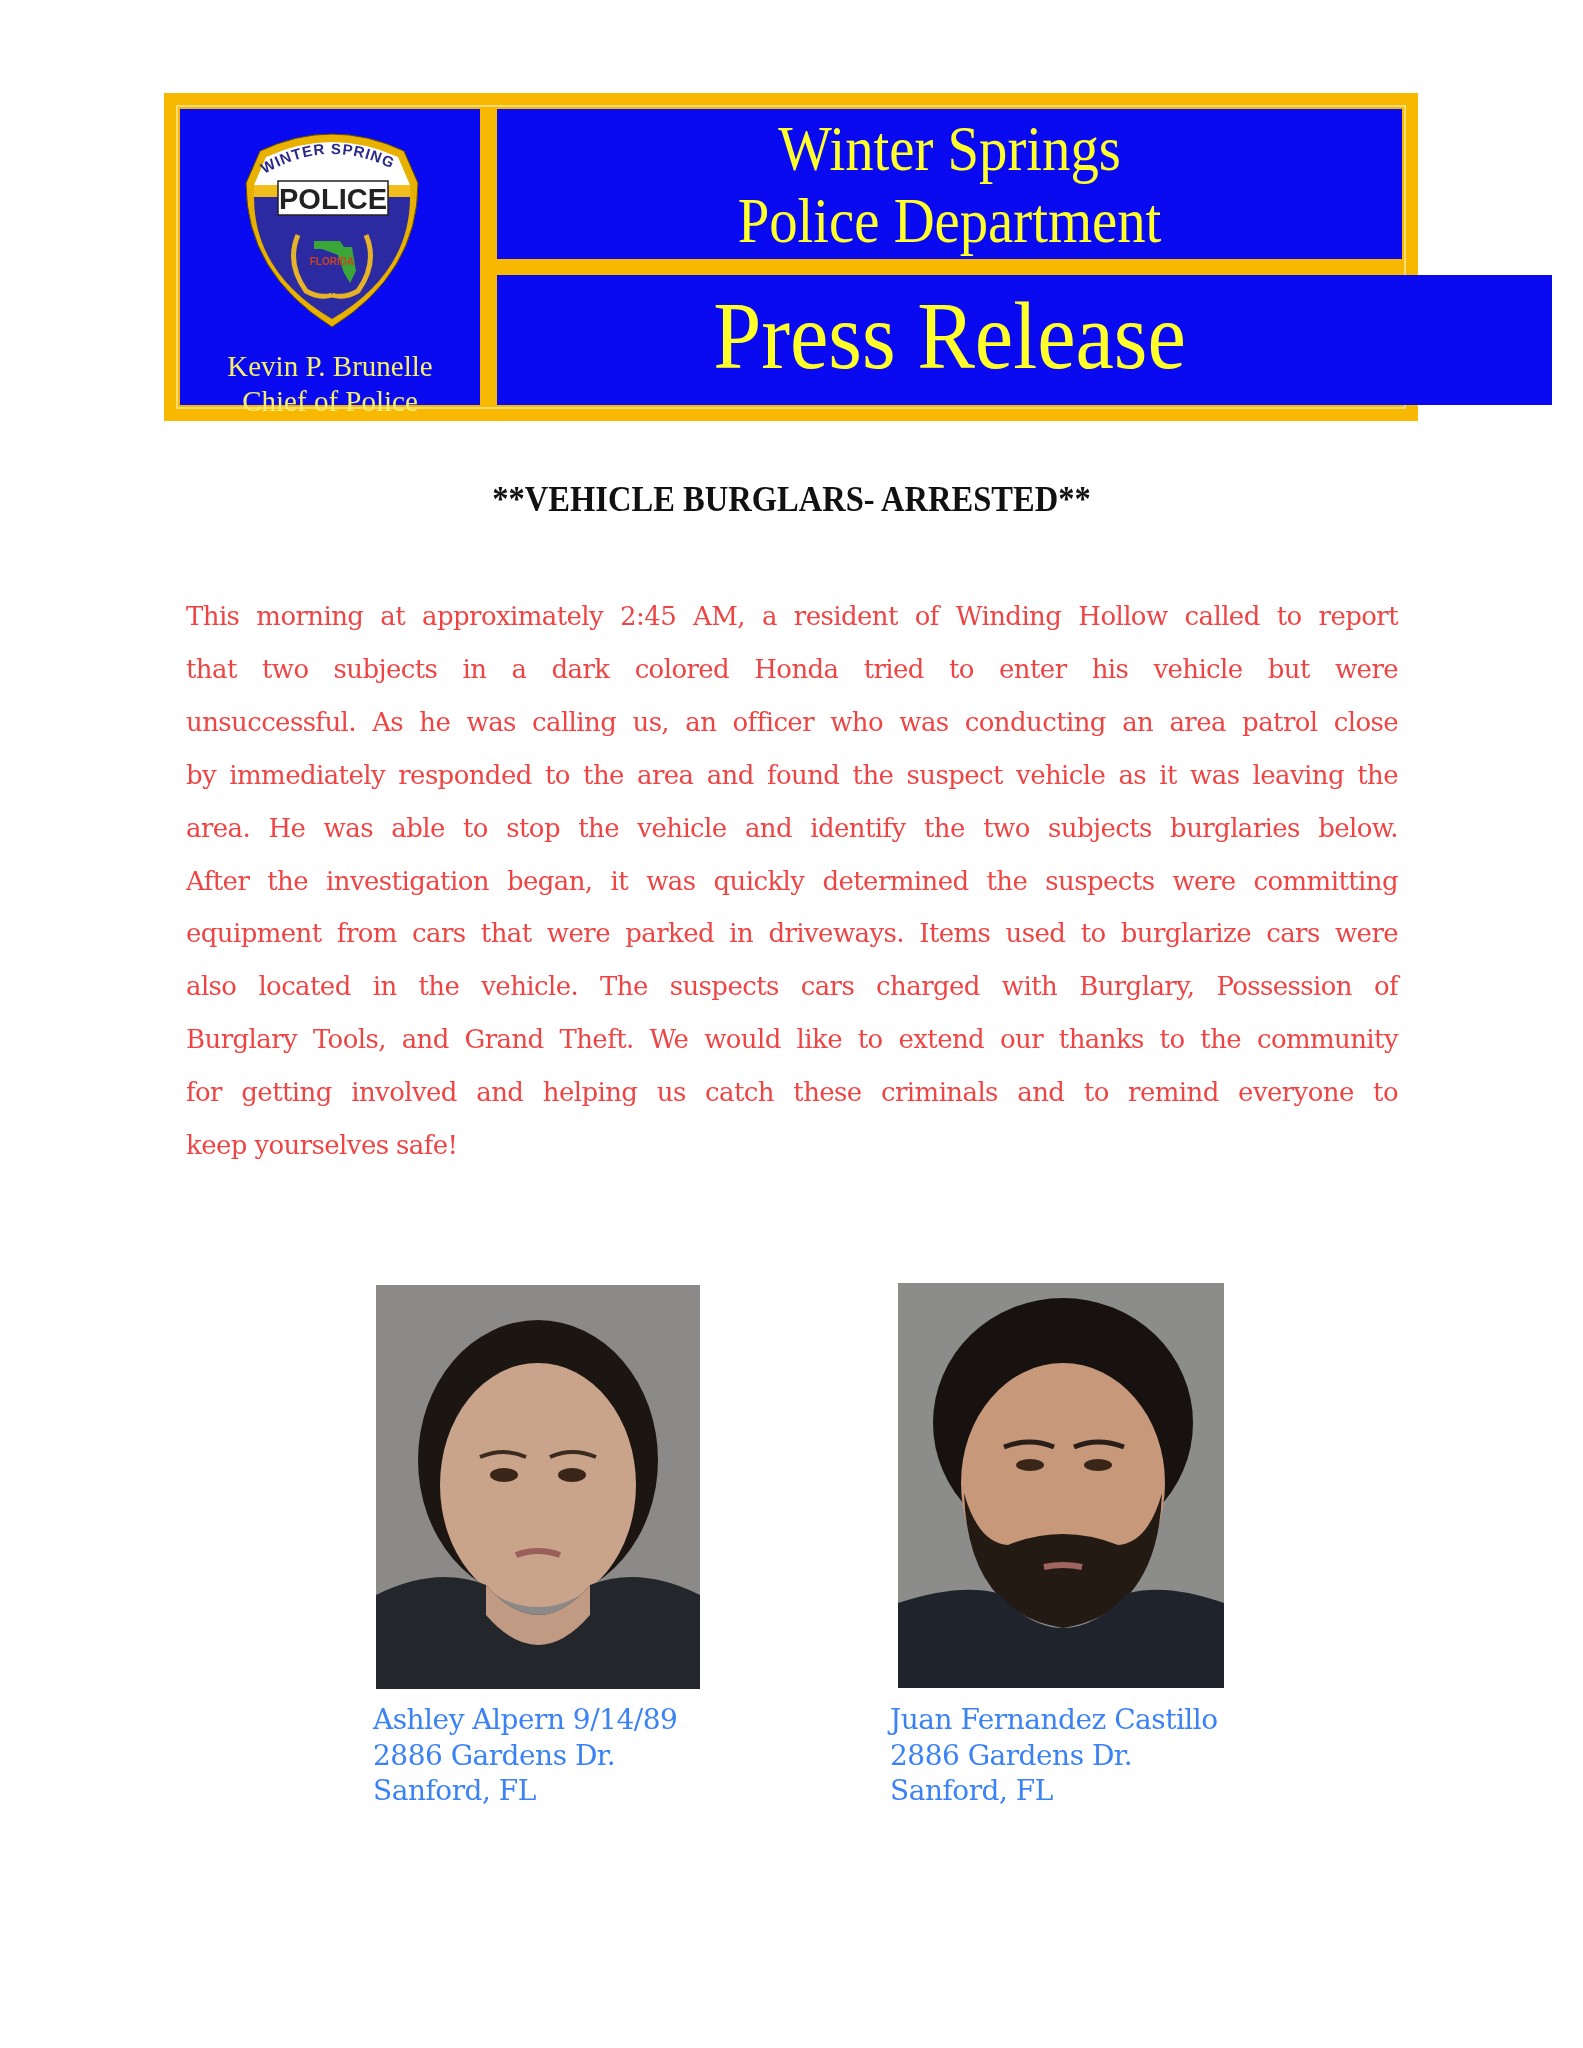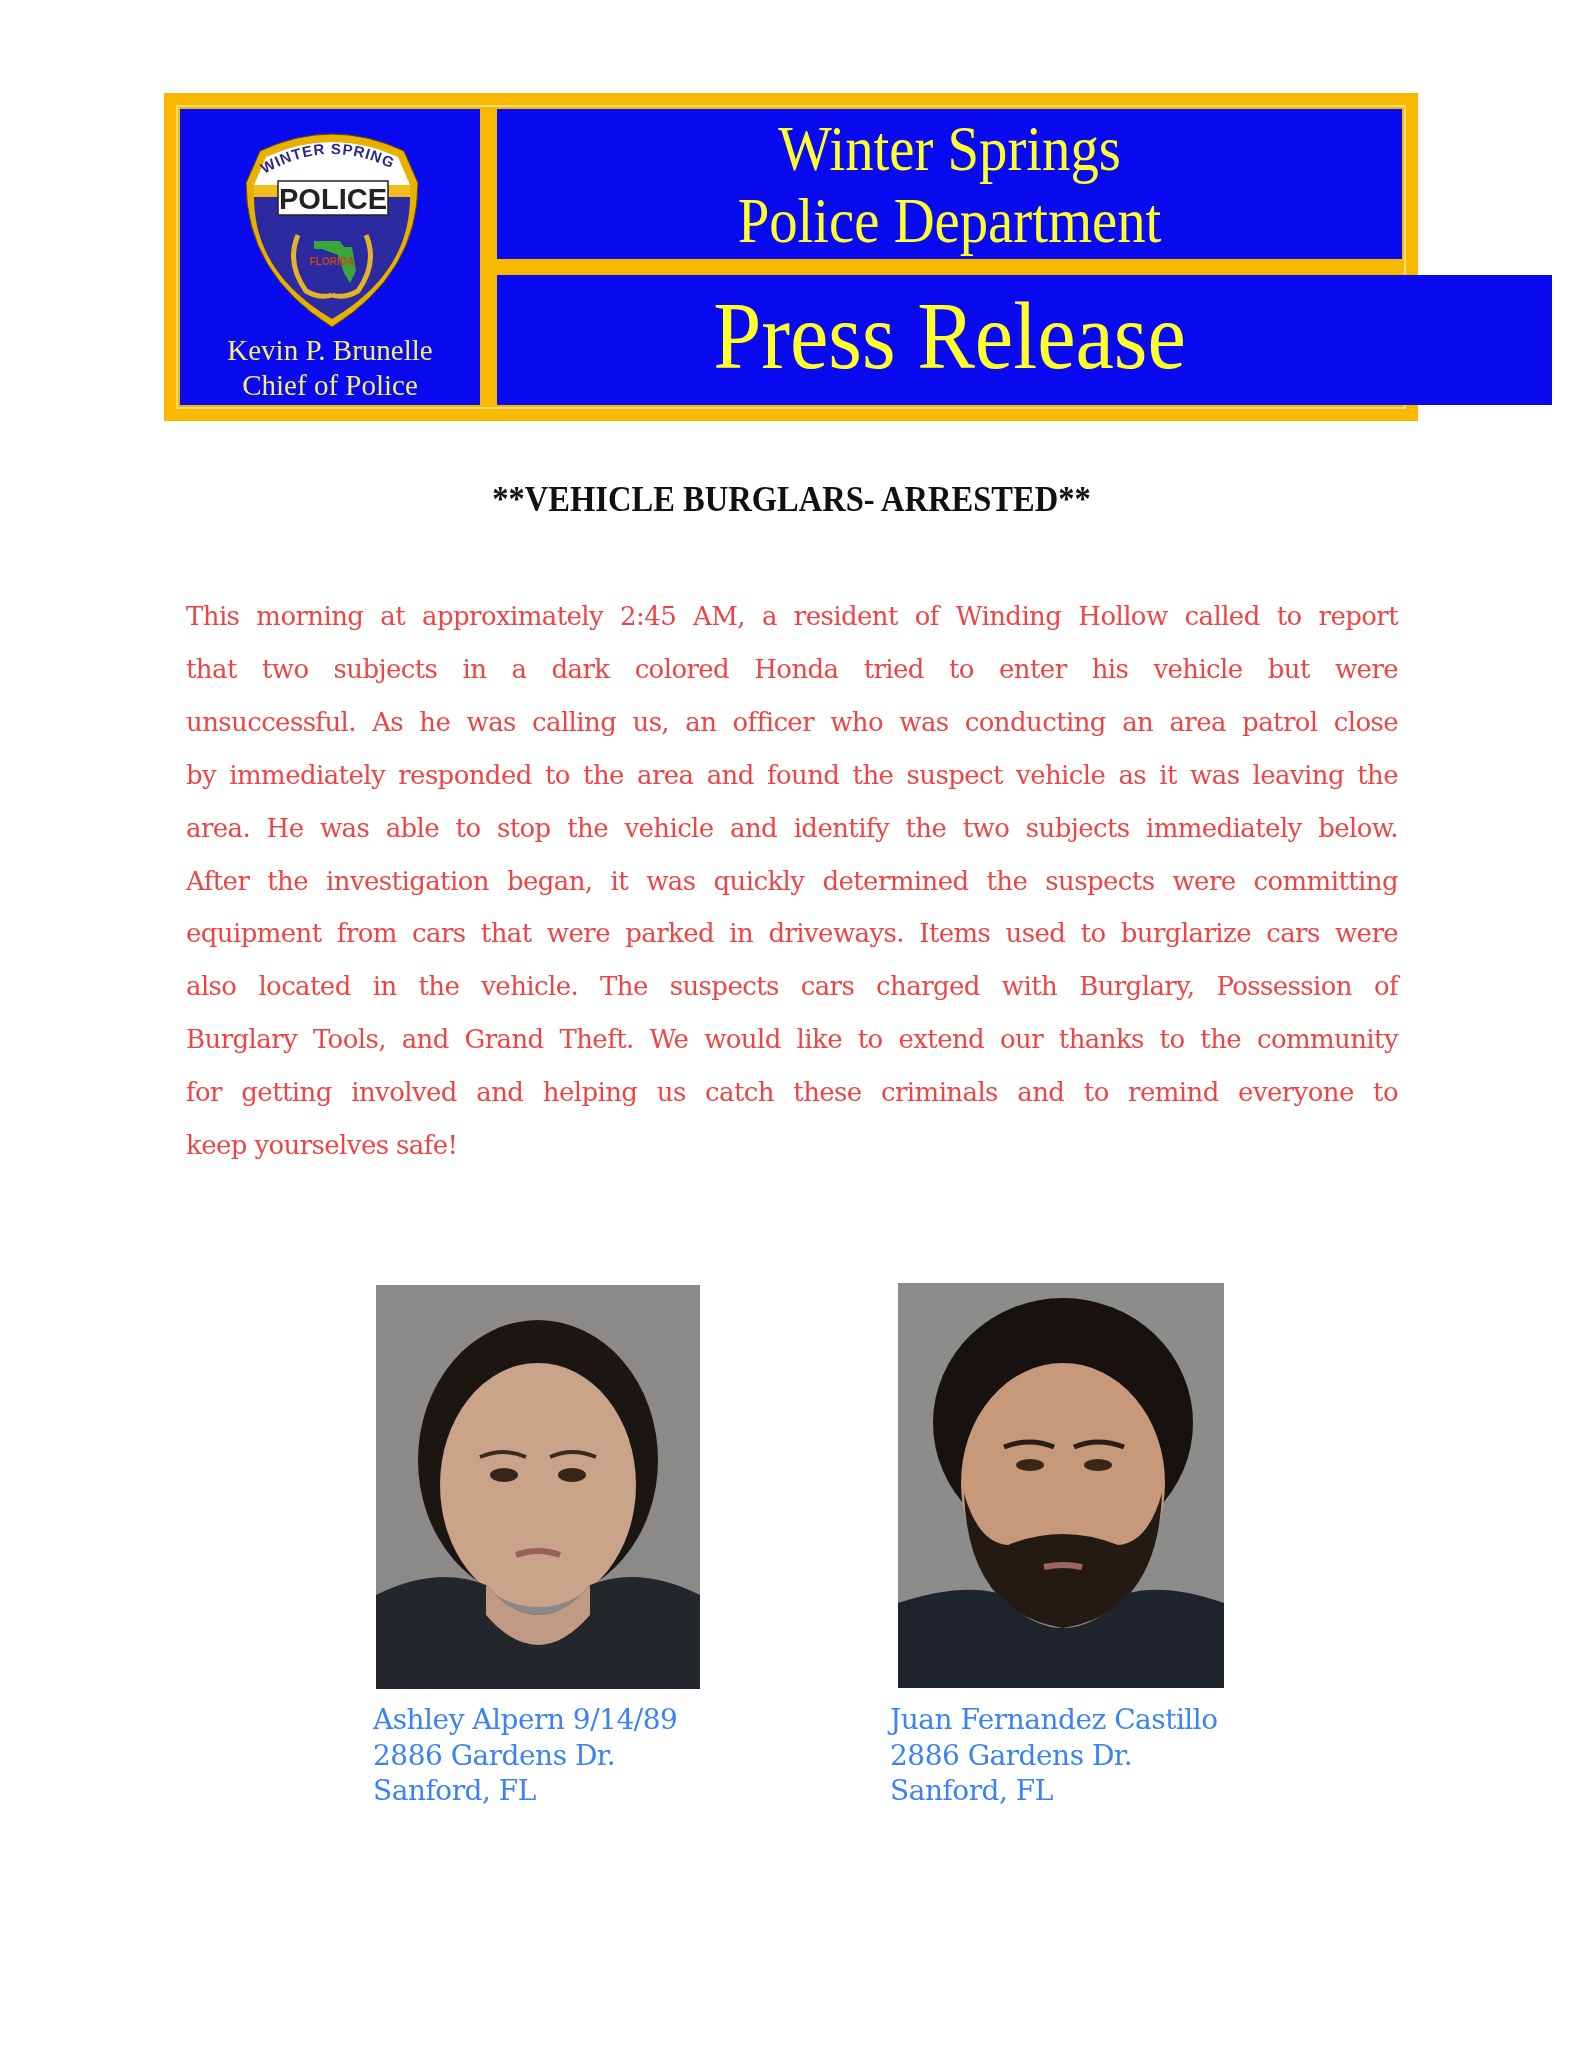--- a/index.html
+++ b/index.html
@@ -7,21 +7,21 @@
 
   
   .banner { position: absolute; left: 164px; top: 93px; width: 1254px; height: 328px; background: #f9b800; box-sizing: border-box; }
   .banner-inner-line { position: absolute; left: 12px; top: 12px; right: 12px; bottom: 12px; border: 2px solid #f7dd78; }
   .panel { position: absolute; background: #0a0af0; }
   .panel-left { left: 16px; top: 16px; width: 300px; height: 296px; }
   .panel-right-top { left: 333px; top: 16px; width: 905px; height: 150px; }
   .panel-right-bottom { left: 333px; top: 182px; width: 1055px; height: 130px; }
 
   .badge { position: absolute; left: 60px; top: 14px; width: 184px; height: 206px; }
-  .chief { position: absolute; left: 0; width: 300px; text-align: center; color: #f4ef6a; font-family: "Liberation Serif", serif; font-size: 29px; line-height: 34px; }
+  .chief { position: absolute; left: 0; width: 300px; text-align: center; color: #f4ef6a; font-family: "Liberation Serif", serif; font-size: 29px; line-height: 34px; margin-top: 16px; }
   .chief-name { top: 224px; }
   .chief-title { top: 259px; }
 
   .dept-name { position: absolute; left: 0; width: 905px; text-align: center; color: #ffff2a; font-family: "Liberation Serif", serif; font-size: 63px; line-height: 72px; transform: scaleX(0.9); }
   .dept-line1 { top: 4px; }
   .dept-line2 { top: 76px; }
   .press-release { position: absolute; left: 0; top: 6px; width: 905px; text-align: center; color: #ffff2a; font-family: "Liberation Serif", serif; font-size: 96px; line-height: 110px; transform: scaleX(0.9); }
 
   
   .headline { position: absolute; left: 0; top: 478px; width: 1583px; text-align: center; font-family: "Liberation Serif", serif; font-weight: bold; font-size: 35px; line-height: 44px; color: #111; transform: scaleX(0.93); }
@@ -87,21 +87,21 @@
   </div>
 </div>
 
 <div class="headline">**VEHICLE BURGLARS- ARRESTED**</div>
 
 <div class="body-text">
   <span class="ln">This morning at approximately 2:45 AM, a resident of Winding Hollow called to report</span>
   <span class="ln">that two subjects in a dark colored Honda tried to enter his vehicle but were</span>
   <span class="ln">unsuccessful.  As he was calling us, an officer who was conducting an area patrol close</span>
   <span class="ln">by immediately responded to the area and found the suspect vehicle as it was leaving the</span>
-  <span class="ln">area.  He was able to stop the vehicle and identify the two subjects immediately below.</span>
+  <span class="ln">area.  He was able to stop the vehicle and identify the two subjects burglaries below.</span>
   <span class="ln">After the investigation began, it was quickly determined the suspects were committing</span>
   <span class="ln">equipment from cars that were parked in driveways.  Items used to burglarize cars were</span>
   <span class="ln">also located in the vehicle.  The suspects cars charged with Burglary, Possession of</span>
   <span class="ln">Burglary Tools, and Grand Theft.  We would like to extend our thanks to the community</span>
   <span class="ln">for getting involved and helping us catch these criminals and to remind everyone to</span>
   <span class="ln last">keep yourselves safe!</span>
 </div>
 
 <div class="photo photo-1">
   <svg viewBox="0 0 324 404" preserveAspectRatio="none">

